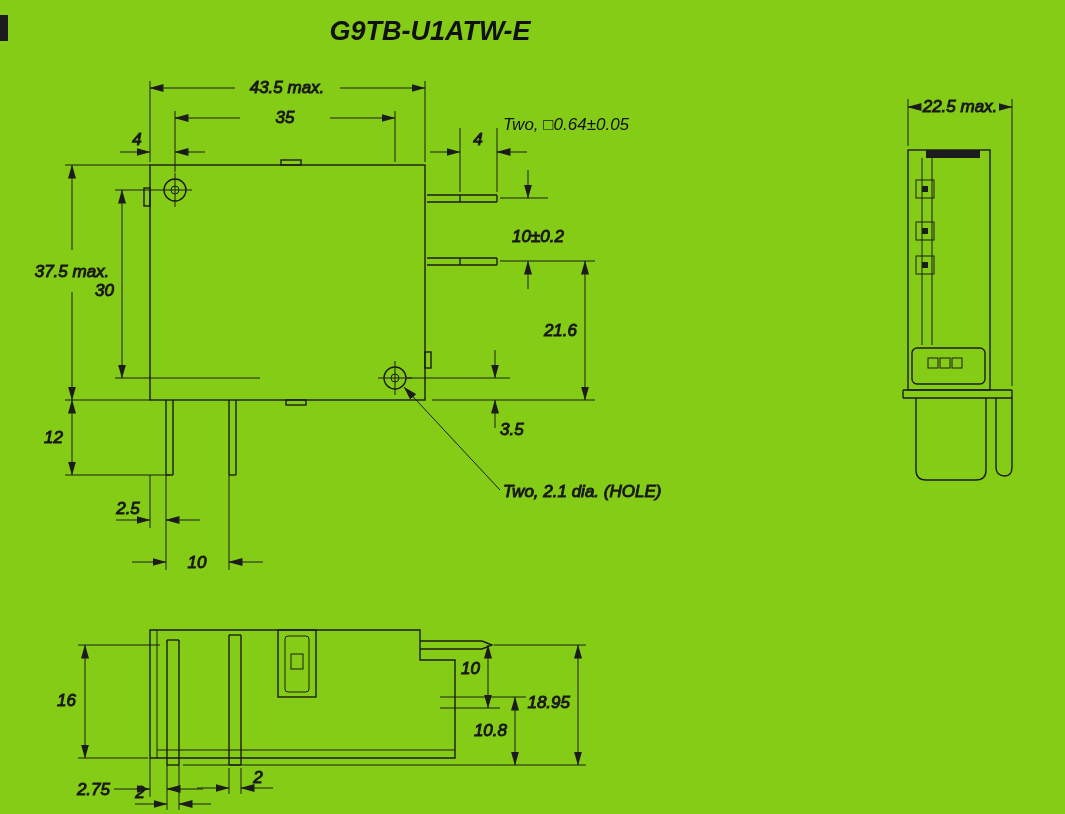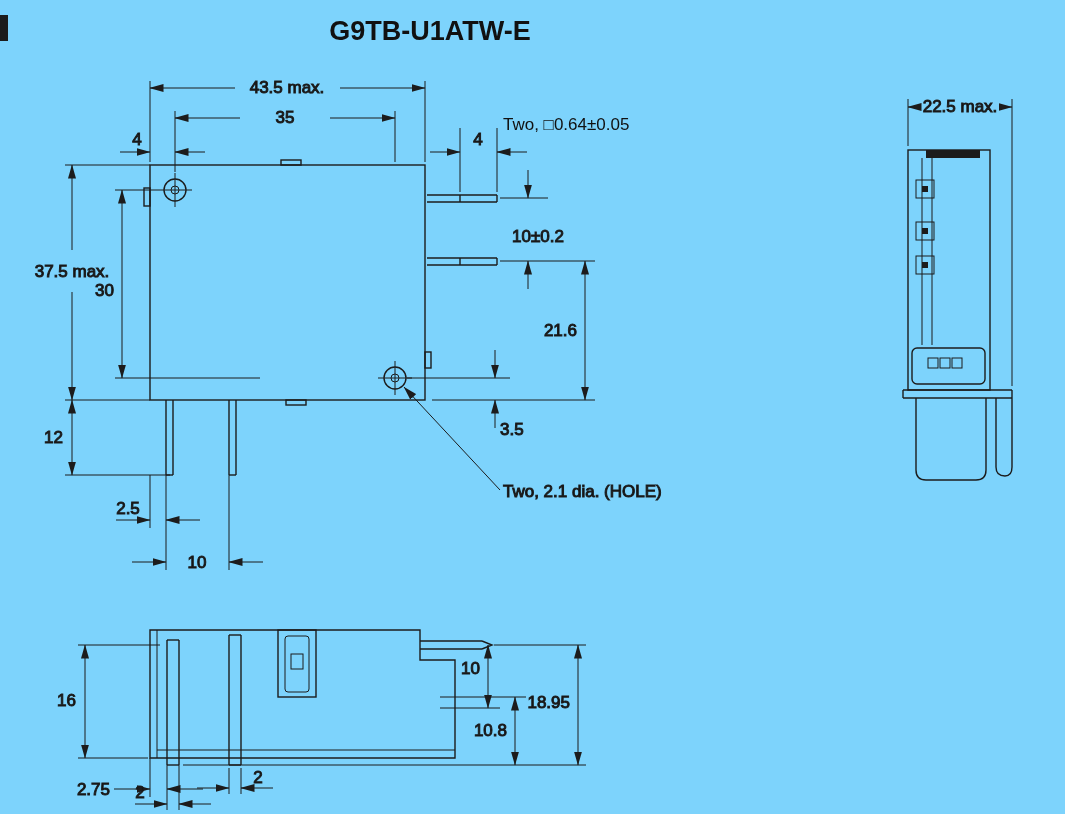--- a/index.html
+++ b/index.html
@@ -1,17 +1,17 @@
 <!DOCTYPE html>
 <html><head>
 <meta charset="utf-8">
 <style>
   html,body{margin:0;padding:0;background:#ffffff;}
-  .page{position:relative;width:1065px;height:814px;background:#7dd3fc;overflow:hidden;
-        font-family:"Liberation Sans",sans-serif;}
+  .page{position:relative;width:1065px;height:814px;background:#84cc16;overflow:hidden;
+        font-family:"Liberation Sans",sans-serif;font-style:italic;}
   svg{position:absolute;left:0;top:0;}
   svg text{fill:#111111;font-size:17px;font-family:"Liberation Sans",sans-serif;}
   svg text.title{font-size:27px;font-weight:bold;}
   .obj{stroke:#1c1c1c;stroke-width:1.4;fill:none;}
   .objthin{stroke:#1c1c1c;stroke-width:1;fill:none;}
   .dim{stroke:#1c1c1c;stroke-width:1;fill:none;}
   .solid{fill:#1c1c1c;stroke:none;}
 </style>
 </head>
 <body>

